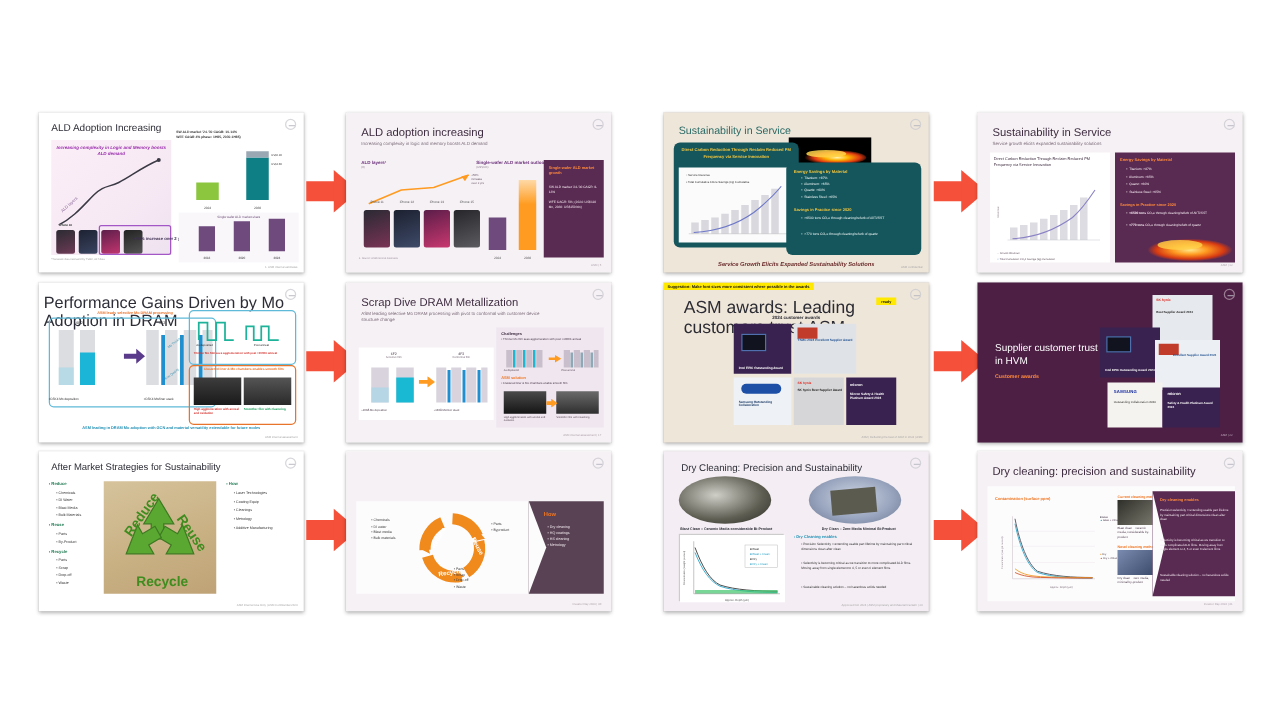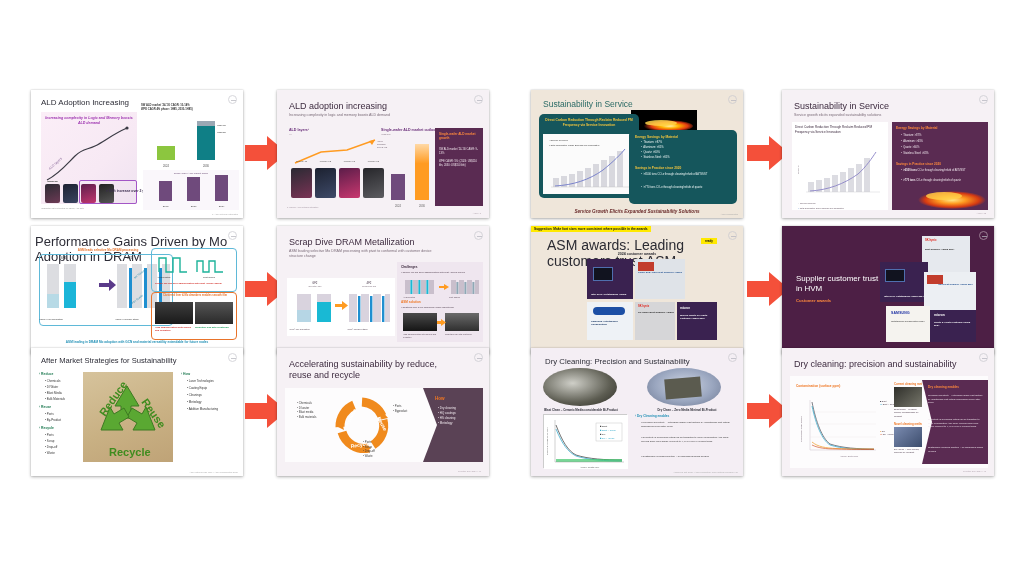--- a/index.html
+++ b/index.html
@@ -560,21 +560,21 @@
       <div class="awt" style="left:5px;top:14px;color:#333;font-weight:normal">Outstanding Collaboration 2024</div>
     </div>
     <div class="aw" style="left:148px;top:84px;width:46px;height:32px;background:#3a2250">
       <div style="position:absolute;left:4px;top:3px;font-size:3.2px;font-weight:bold;color:#fff">micron</div>
       <div class="awt" style="left:4px;top:11px;color:#fff">Safety &amp; Health Platinum Award 2024</div>
     </div>
     <div style="position:absolute;right:8px;bottom:4px;font-size:2.3px;color:#c4adbe">ASM  |  22</div>
   </div>
 </div>
 
-<div class="row" style="top:348px">
+<div class="row" style="top:361px">
 
   <div class="slide col0 r3c1">
     <div class="logo"></div>
     <div class="hd">After Market Strategies for Sustainability</div>
     <div class="img">
       <svg width="90" height="90" viewBox="0 0 90 90">
         <g fill="#5aa832" stroke="#3d7a22" stroke-width="1">
           <polygon points="44,14 56,34 48,34 48,46 38,46 38,34 32,34"></polygon>
           <polygon points="72,58 50,58 54,51 44,45 49,36 59,42 63,35"></polygon>
           <polygon points="18,58 40,58 36,51 46,45 41,36 31,42 27,35"></polygon>
@@ -607,21 +607,20 @@
   </div>
 
   <div class="arrow a0">
         <div class="shaft"></div>
         <div class="head"></div>
       </div>
 
   <div class="slide col1 asm r3c2">
     <div class="band"></div>
     <div class="logo"></div>
-    <div class="hd" style="width:150px;line-height:1.25">Accelerating sustainability by reduce, reuse and recycle</div>
     <div class="white"></div>
     <div class="purplepanel">
       <svg width="60" height="74" style="position:absolute;left:0;top:0">
             <polygon points="0,0 14,37 0,74" fill="#fdfcfd"></polygon>
           </svg>
     </div>
     <svg style="position:absolute;left:56px;top:48px" width="58" height="58">
       <g fill="none" stroke="#f08a1d" stroke-width="9">
         <path d="M29,6 A23,23 0 0 1 49,20"></path>
         <path d="M50,24 A23,23 0 0 1 40,49"></path>

